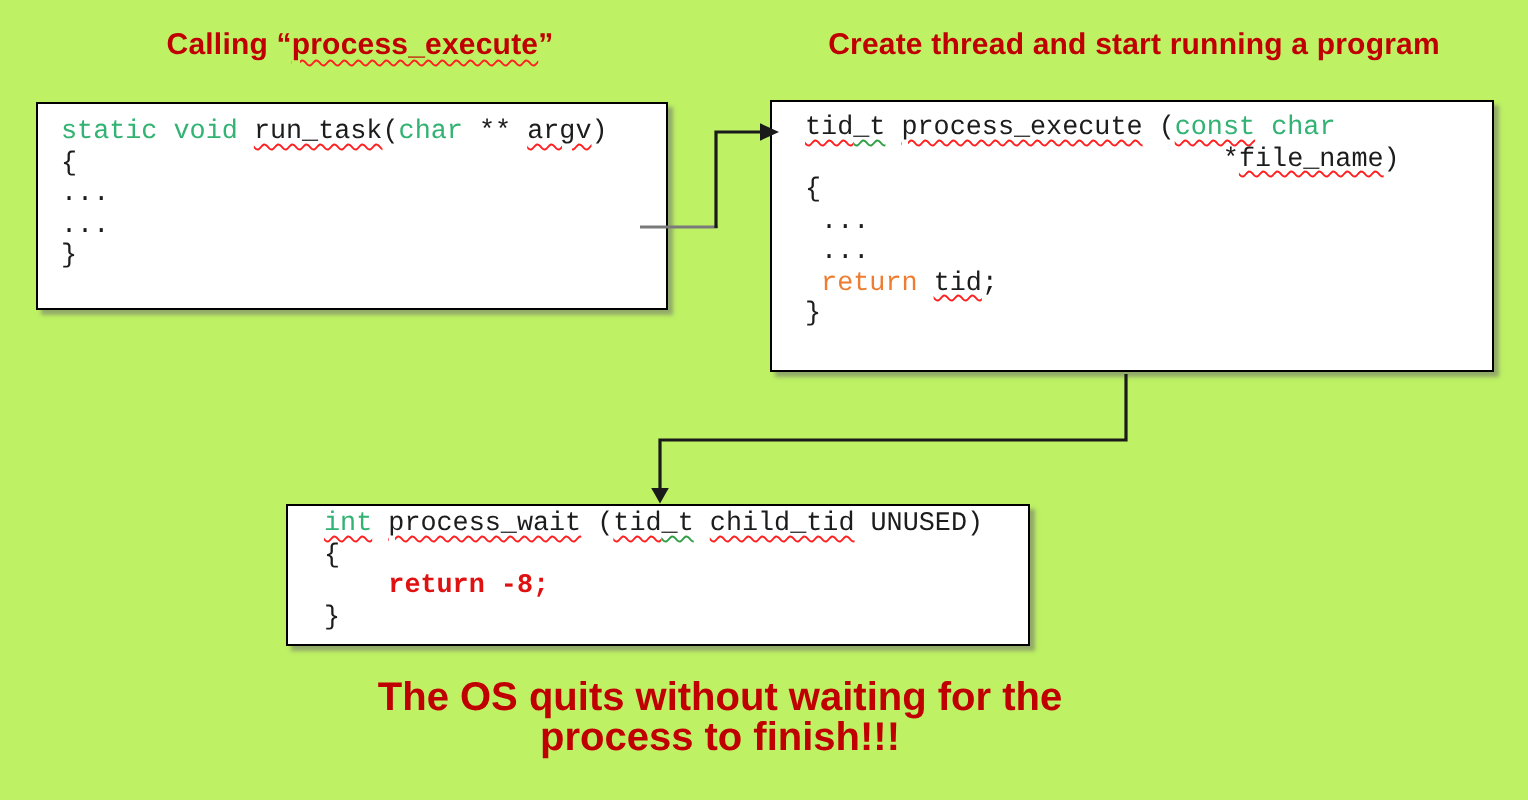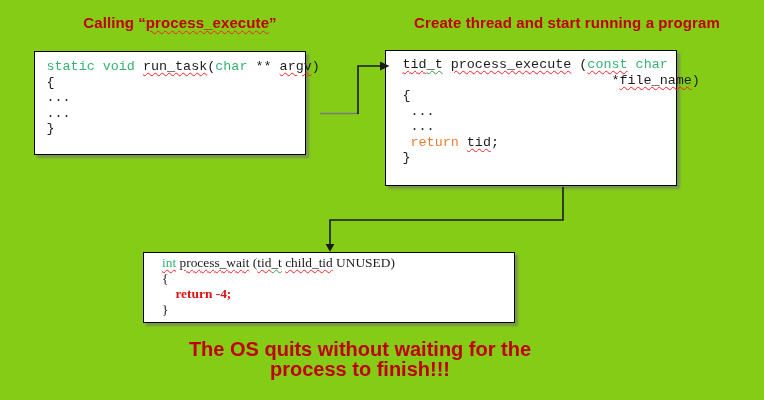--- a/index.html
+++ b/index.html
@@ -1,35 +1,35 @@
 <!DOCTYPE html>
 <html><head>
 <meta charset="utf-8">
 <style>
   html,body{margin:0;padding:0;background:#ffffff;}
   #stage{
-    position:relative;width:764px;height:400px;background:#84cc16;overflow:hidden;
+    position:relative;width:764px;height:400px;background:#bef264;overflow:hidden;
     font-family:"Liberation Sans",sans-serif;
   }
   .title{
     position:absolute;top:14px;font-size:15px;font-weight:bold;
     color:var(--title-red);text-align:center;letter-spacing:.1px;
   }
   #title-left{left:18px;width:324px;}
   #title-right{left:383px;width:368px;}
   .codebox{
     position:absolute;background:#ffffff;border:1.5px solid #000;
     box-shadow:2.5px 2.5px 2px rgba(110,110,110,.55);
     font-family:"Liberation Mono","DejaVu Sans Mono",monospace;
     font-size:13.4px;line-height:15.5px;color:var(--code-black);
     box-sizing:border-box;
   }
-  #box-run-task{left:18px;top:51px;width:272px;height:104px;padding:7px 0 0 11.5px;margin-left:16px;}
-  #box-process-execute{left:385px;top:50px;width:292px;height:136px;padding:6px 0 0 16.5px;}
-  #box-process-wait{left:143px;top:252px;width:372px;height:71px;padding:2px 0 0 18px;font-family:Liberation Serif, serif;}
+  #box-run-task{left:18px;top:51px;width:316px;height:104px;padding:7px 0 0 11.5px;}
+  #box-process-execute{left:385px;top:50px;width:362px;height:136px;padding:6px 0 0 16.5px;}
+  #box-process-wait{left:143px;top:252px;width:372px;height:71px;padding:2px 0 0 18px;}
   .code-line{white-space:pre;}
   .g{color:var(--code-green);}
   .o{color:var(--code-orange);}
   .r{color:var(--return-red);font-weight:bold;}
   .w{text-decoration-line:underline;text-decoration-style:wavy;
      text-decoration-color:var(--wavy-red);text-decoration-thickness:1px;text-underline-offset:2px;}
   .gw{text-decoration-line:underline;text-decoration-style:wavy;
      text-decoration-color:var(--wavy-green);text-decoration-thickness:1px;text-underline-offset:2px;}
   .g.w{color:var(--code-green);text-decoration-color:var(--wavy-red);}
   #caption{
@@ -61,21 +61,21 @@
       <div class="code-line"><span>{</span></div>
       <div class="code-line"><span> ...</span></div>
       <div class="code-line"><span> ...</span></div>
       <div class="code-line"><span> </span><span class="o">return</span><span> </span><span class="w">tid</span><span>;</span></div>
       <div class="code-line"><span>}</span></div>
     </div>
 
   <div class="codebox" id="box-process-wait">
       <div class="code-line"><span class="g w">int</span><span> </span><span class="w">process_wait</span><span> (</span><span class="w">tid</span><span class="gw">_t</span><span> </span><span class="w">child_tid</span><span> UNUSED)</span></div>
       <div class="code-line"><span>{</span></div>
-      <div class="code-line"><span>    </span><span class="r">return -4;</span></div>
+      <div class="code-line"><span>    </span><span class="r">return -8;</span></div>
       <div class="code-line"><span>}</span></div>
     </div>
 
   <svg id="connectors" width="764" height="400">
 
     <g>
       <line x1="320" y1="113.5" x2="358.8" y2="113.5" stroke="#7a7a7a" stroke-width="1.6"></line>
       <polyline points="358,114 358,66 381,66" fill="none" stroke="#1a1a1a" stroke-width="1.6"></polyline>
       <polygon points="380,61.6 389.5,66 380,70.4" fill="#1a1a1a"></polygon>
     </g>

